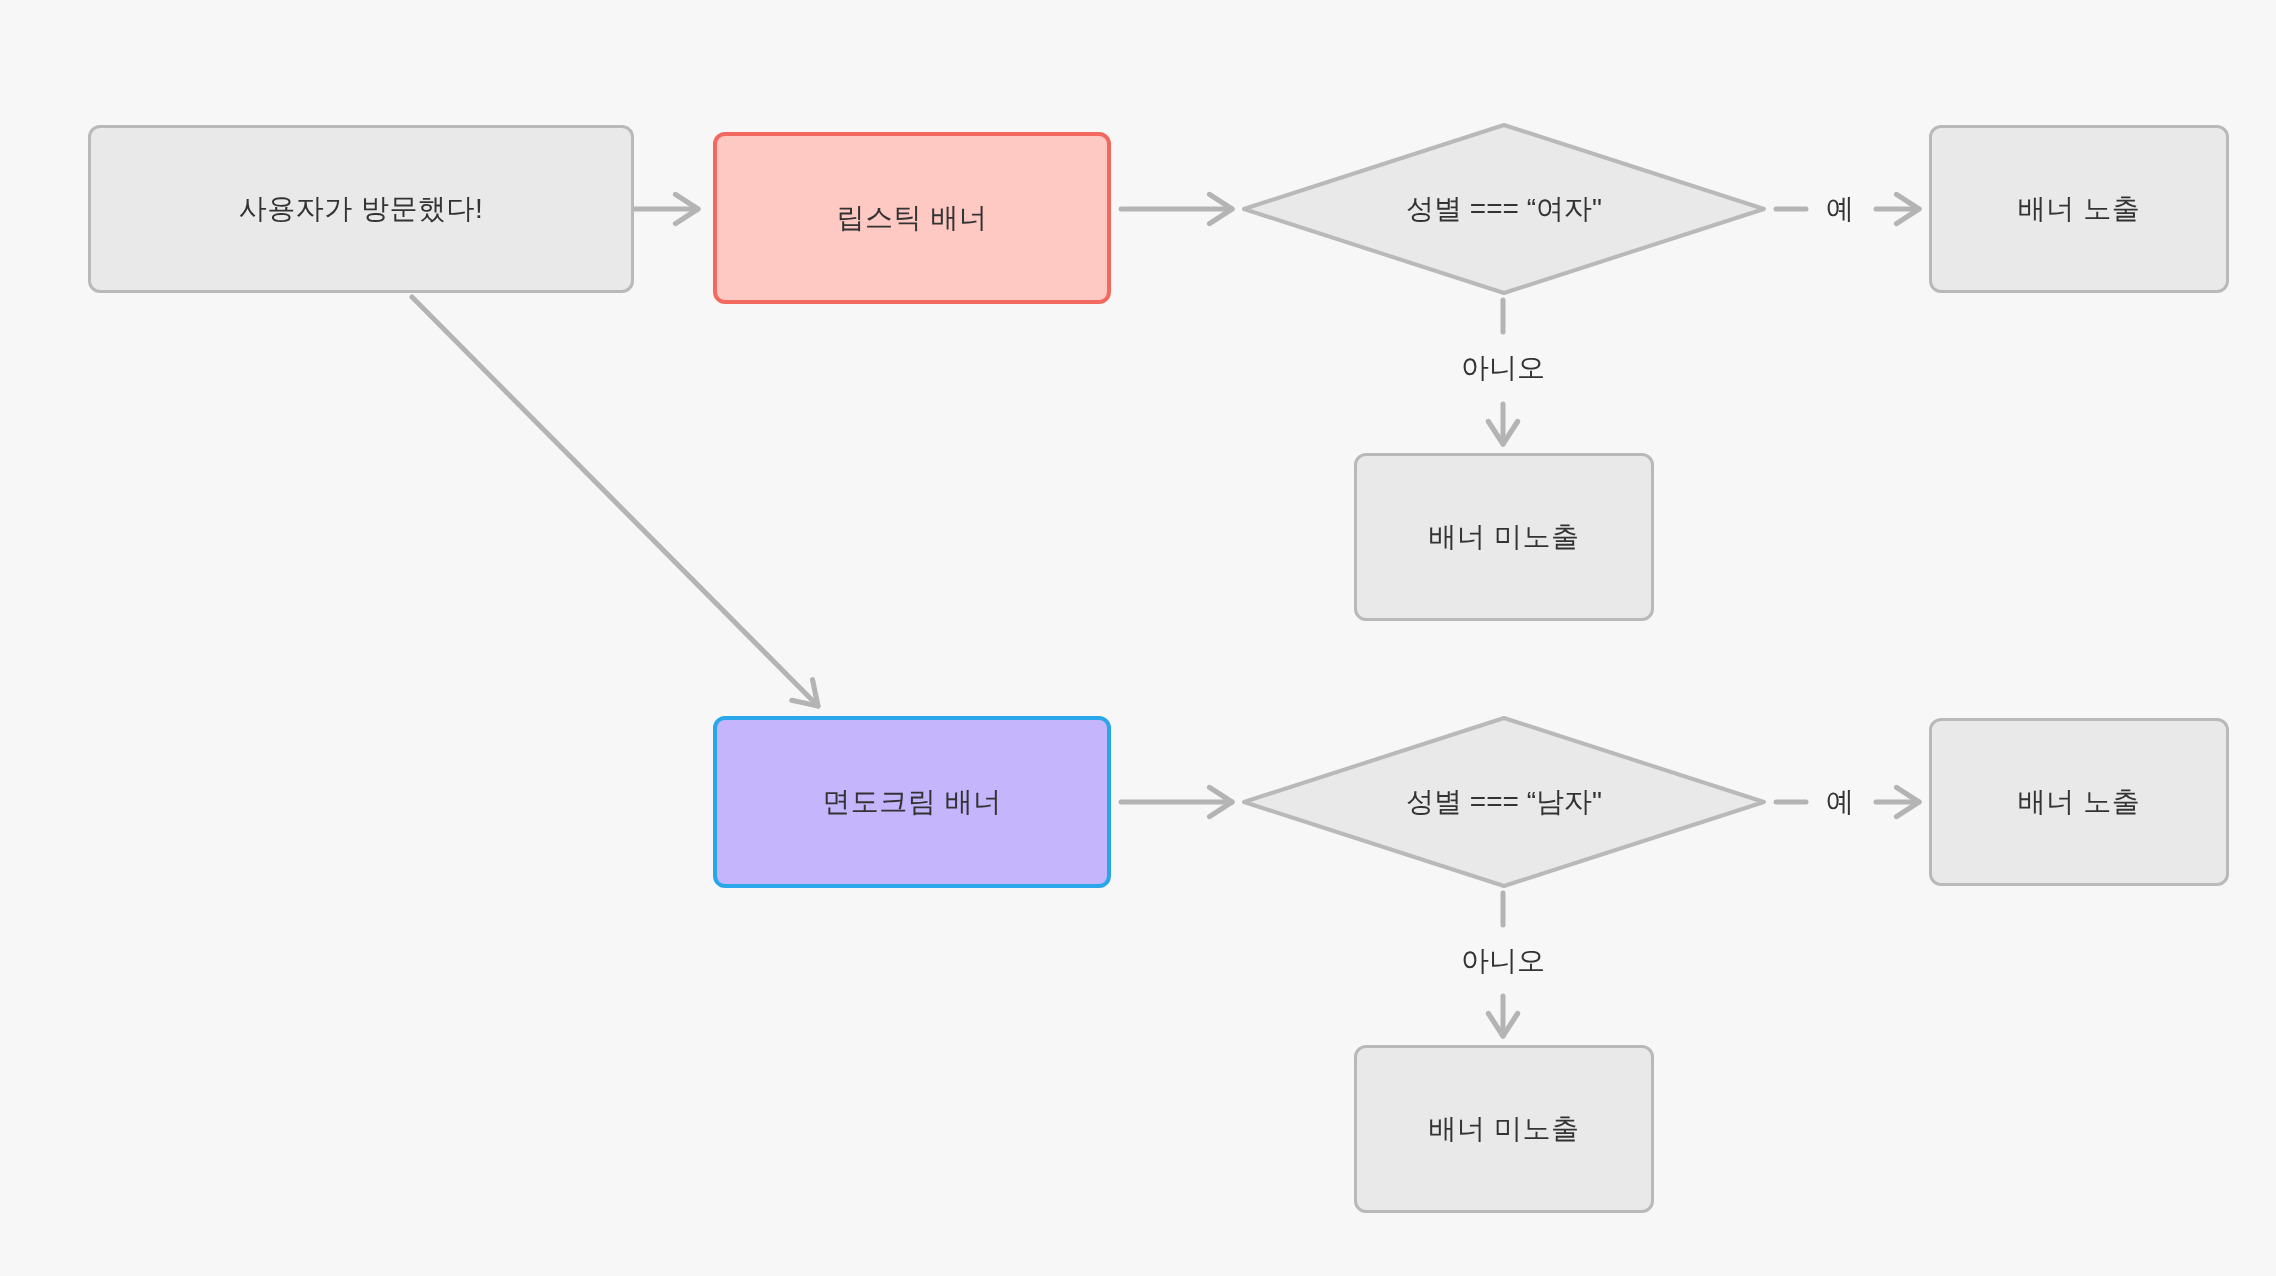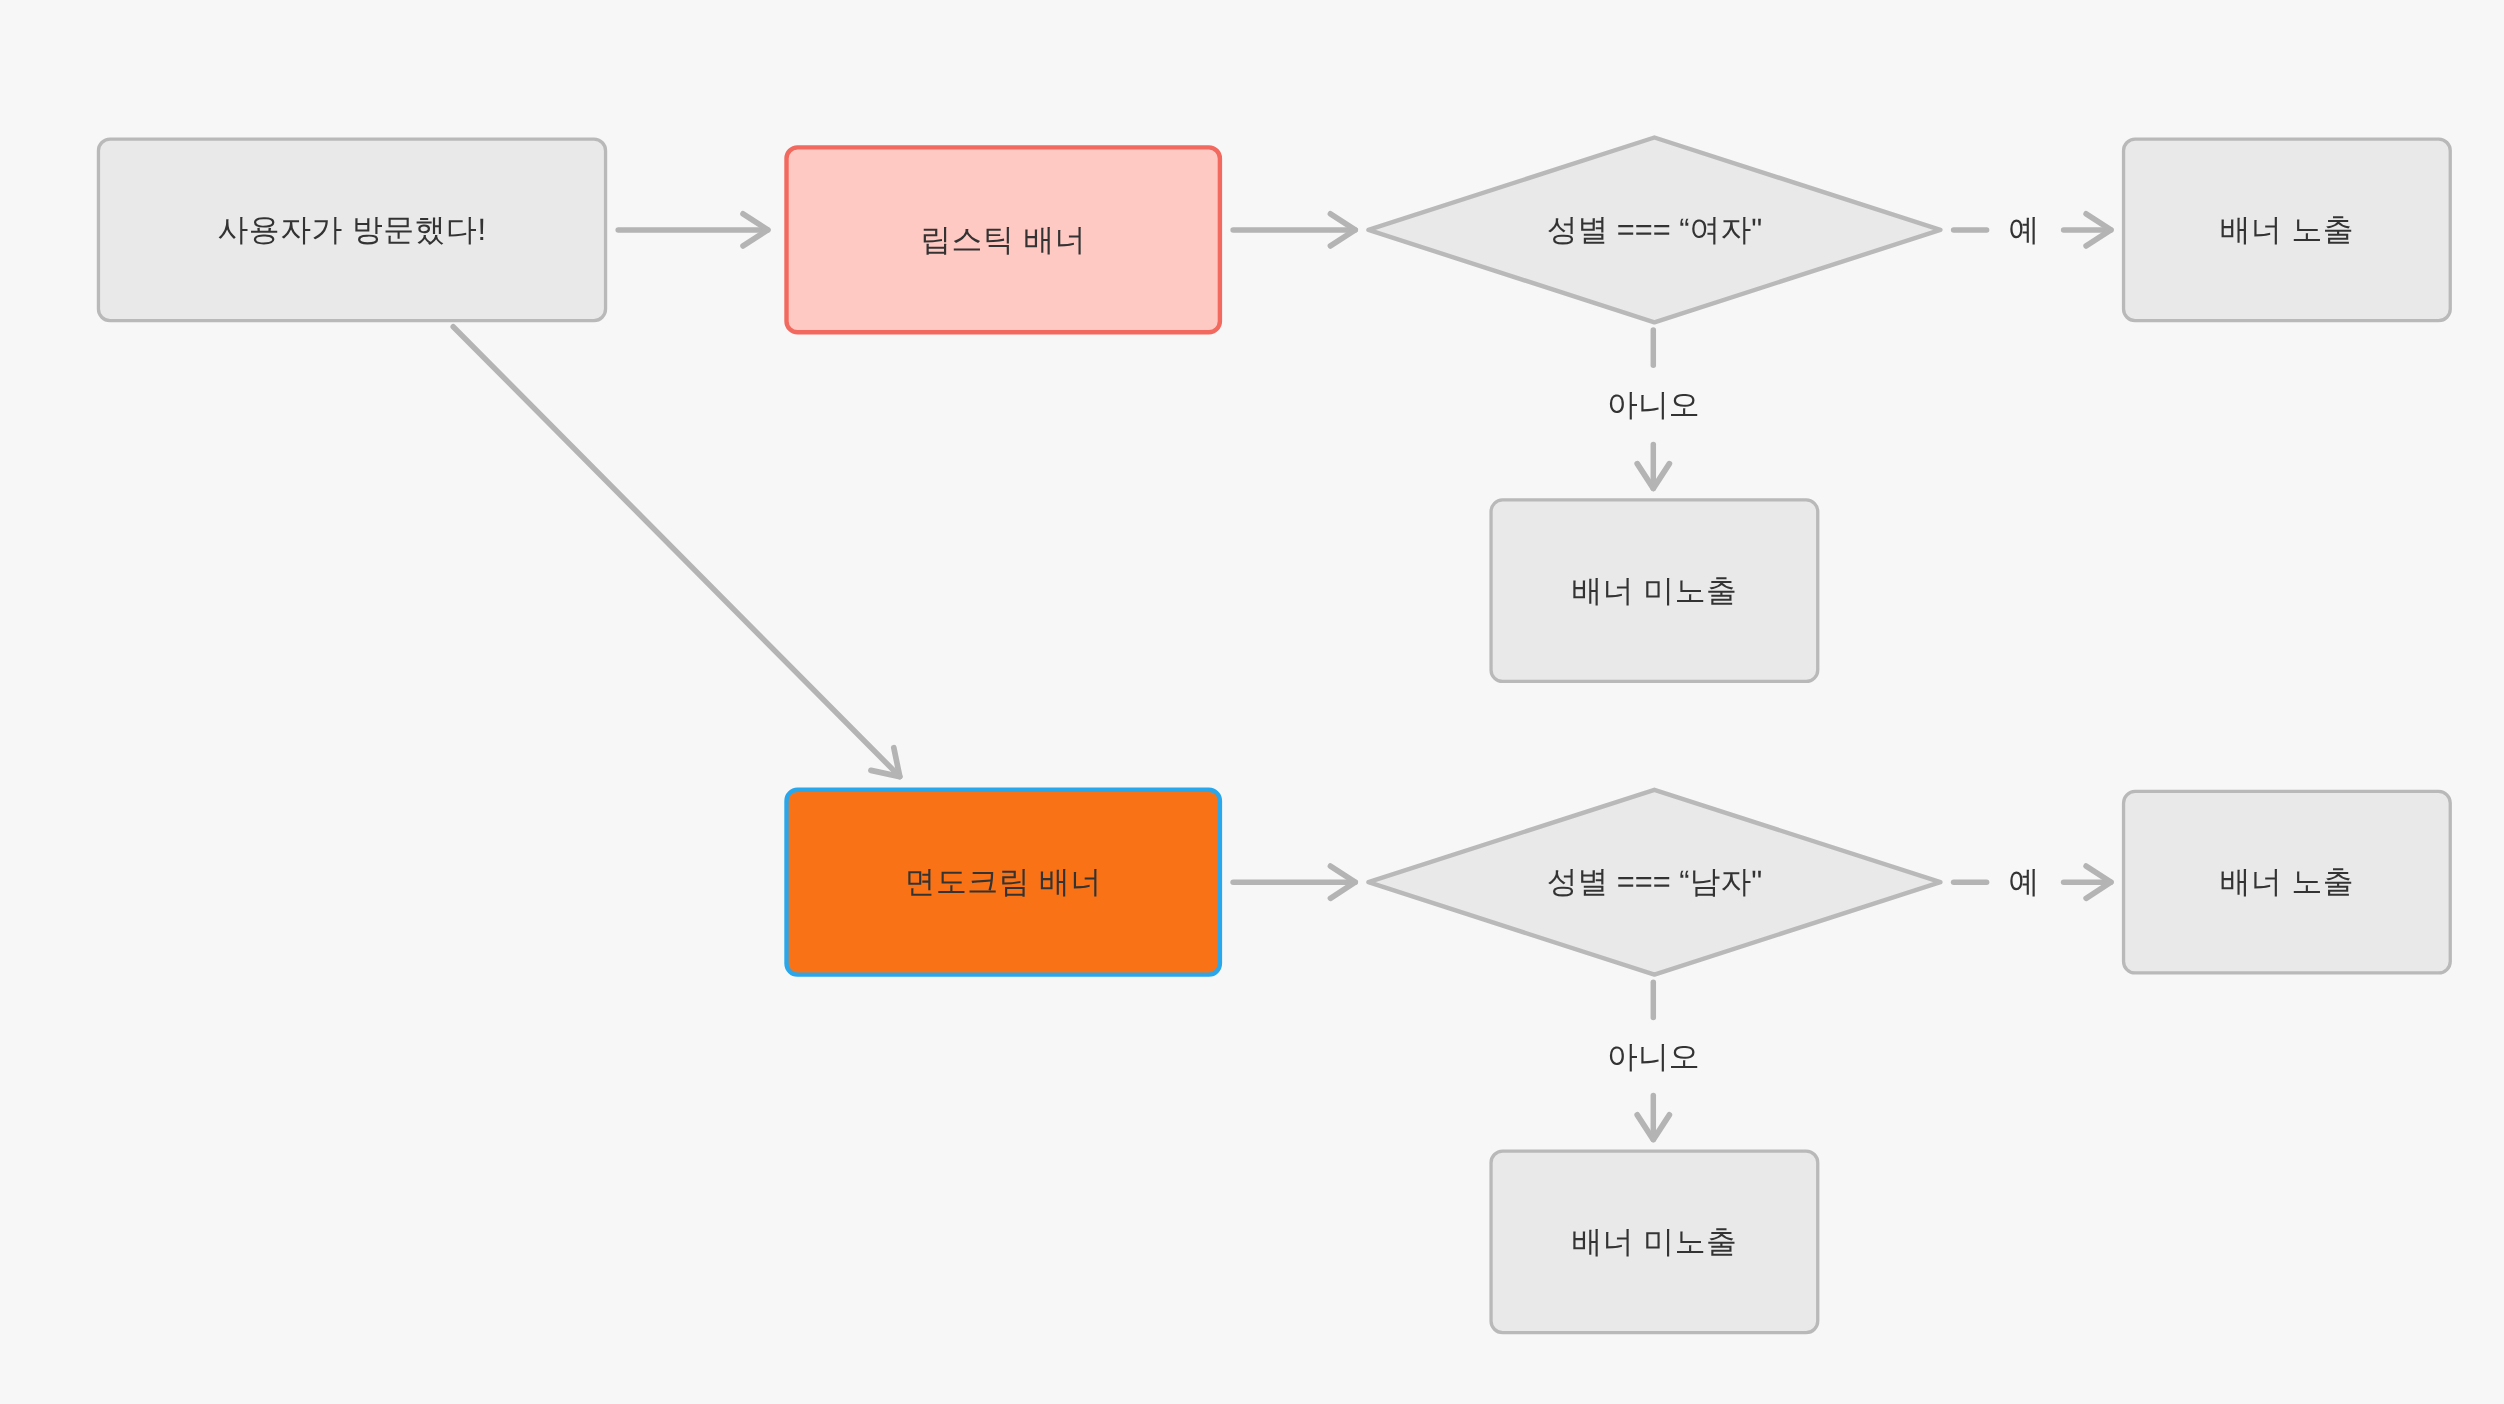--- a/index.html
+++ b/index.html
@@ -36,21 +36,21 @@
     font-size: 28px;
     letter-spacing: 0.5px;
     color: #333333;
     text-align: center;
   }
   .node-lipstick {
     background: #ffc9c3;
     border: 4px solid #f2695f;
   }
   .node-shaving {
-    background: #f97316;
+    background: #c4b5fd;
     border: 4px solid #2aa7ea;
   }
   .diamond {
     position: absolute;
   }
   .diamond svg {
     display: block;
   }
   .diamond .diamond-label {
     position: absolute;
@@ -89,21 +89,21 @@
       <path d="M 1503 404 L 1503 444" marker-end="url(#arrowhead)"></path>
       <path d="M 412 297 L 818 706" marker-end="url(#arrowhead)"></path>
       <path d="M 1121 802 L 1232 802" marker-end="url(#arrowhead)"></path>
       <path d="M 1776 802 L 1806 802"></path>
       <path d="M 1876 802 L 1919 802" marker-end="url(#arrowhead)"></path>
       <path d="M 1503 893 L 1503 925"></path>
       <path d="M 1503 996 L 1503 1036" marker-end="url(#arrowhead)"></path>
     </g>
   </svg>
 
-  <div class="node" style="left:88px; top:125px; width:464px; height:168px;">
+  <div class="node" style="left:88px; top:125px; width:546px; height:168px;">
     <span>사용자가 방문했다!</span>
   </div>
 
   <div class="node node-lipstick" style="left:713px; top:132px; width:398px; height:172px;">
     <span>립스틱 배너</span>
   </div>
 
   <div class="diamond" style="left:1240px; top:122px; width:528px; height:174px;">
     <svg width="528" height="174" viewBox="0 0 528 174">
       <polygon points="264,3 524,87 264,171 4,87" fill="#e9e9e9" stroke="#b9b9b9" stroke-width="4" stroke-linejoin="round"></polygon>

